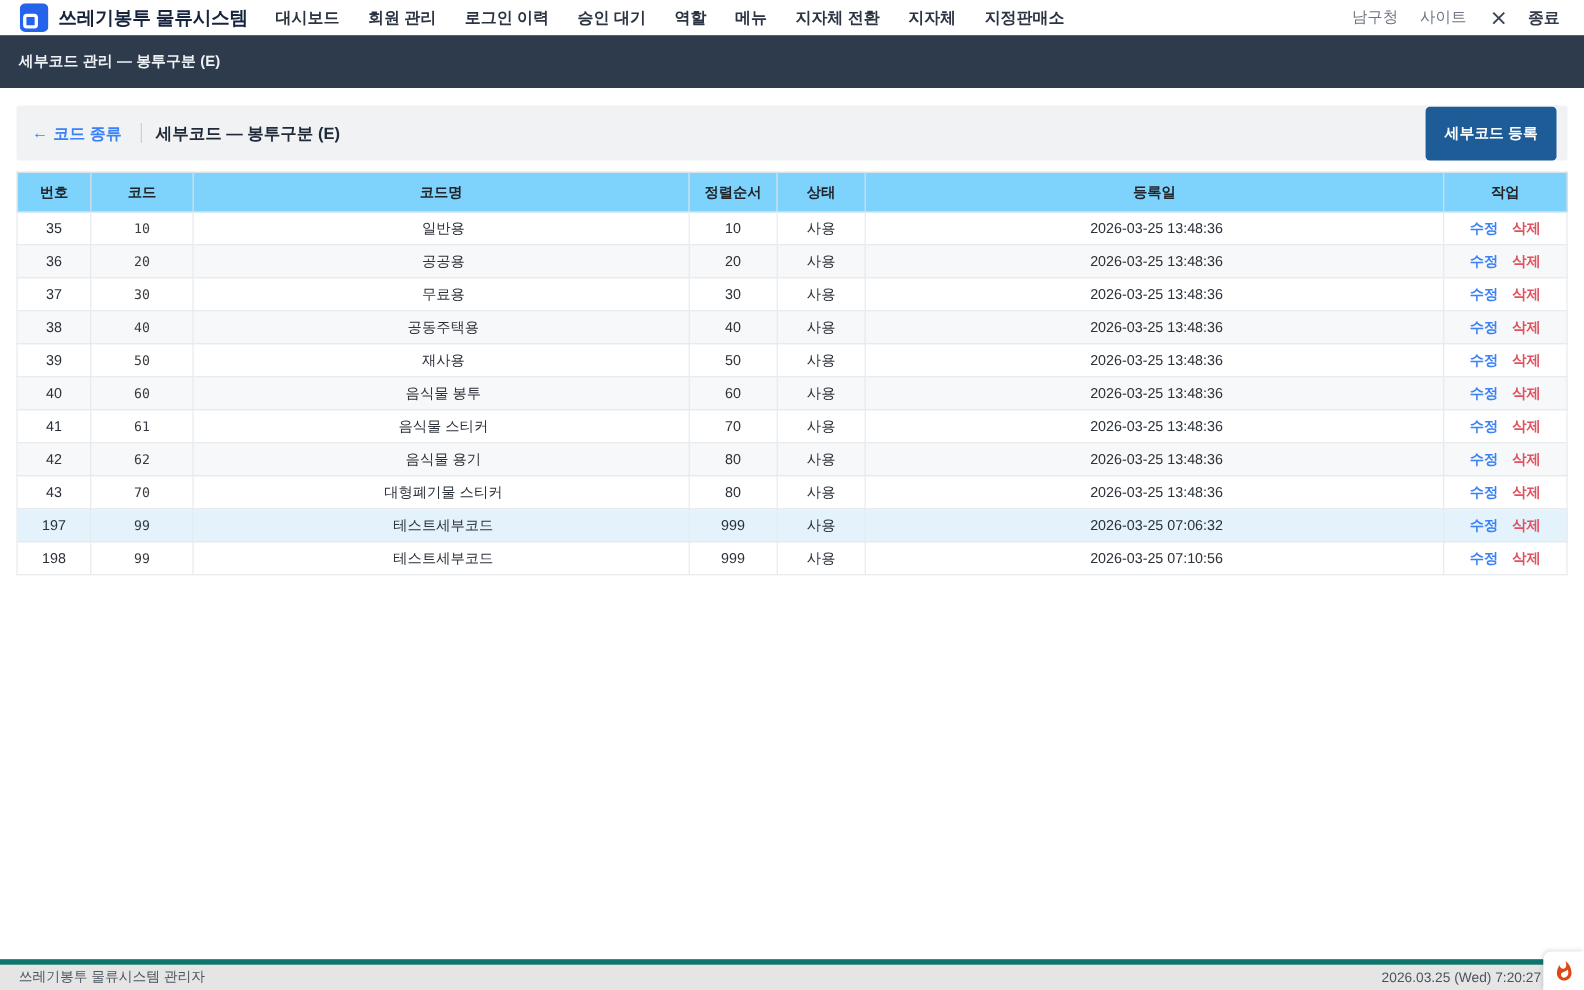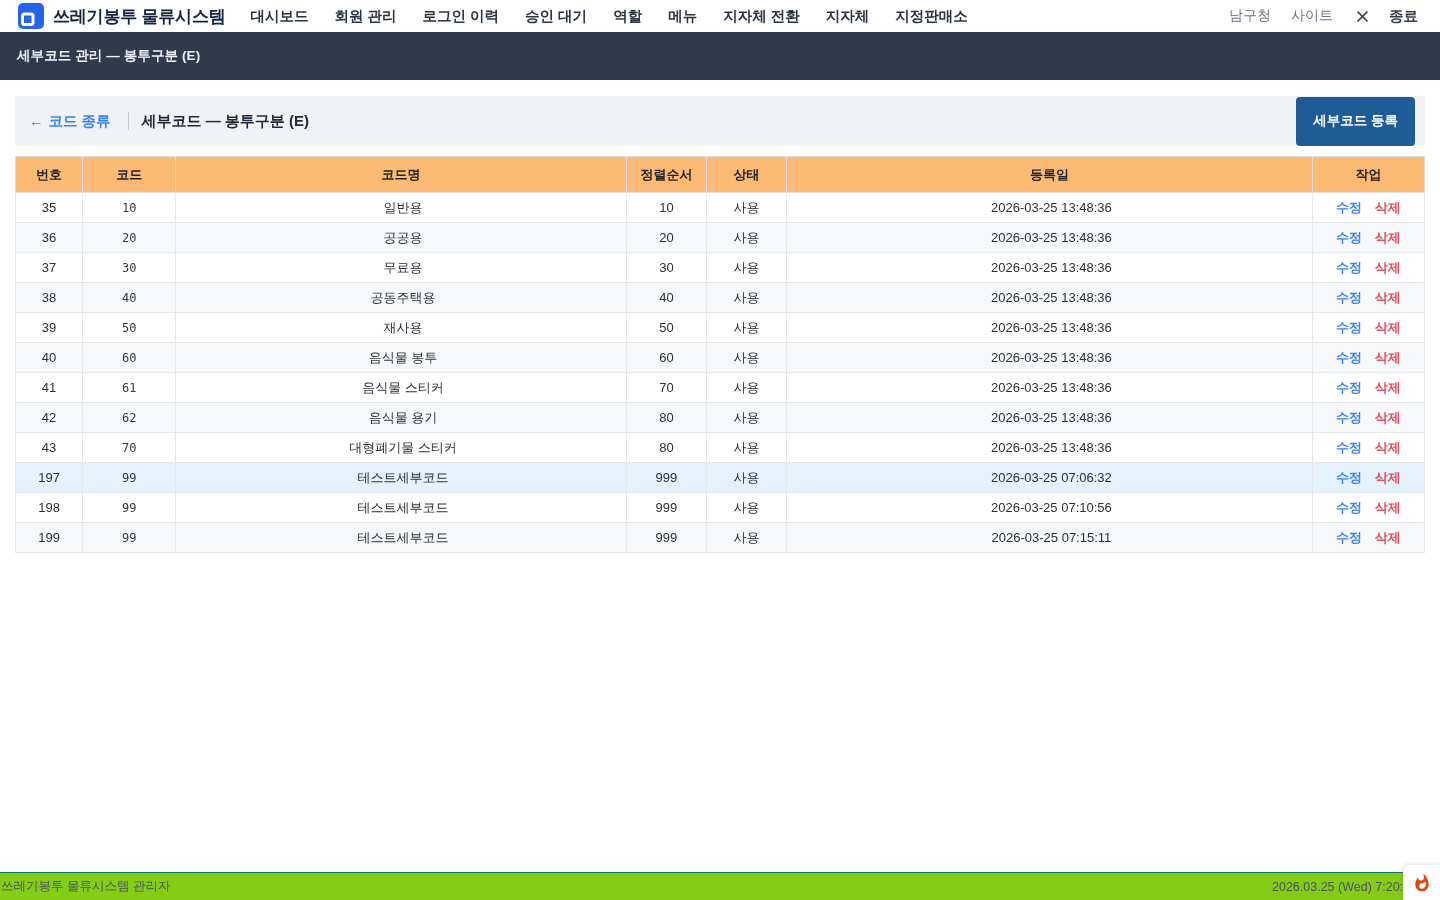--- a/index.html
+++ b/index.html
@@ -33,33 +33,33 @@
   .panel-title { font-size:15px; font-weight:700; color:#1f2937; }
   .btn-register { margin-left:auto; background:#1e5c97; color:#fff; border:none; border-radius:4px;
     padding:0 17px; height:49px; font-size:13.5px; font-weight:600; cursor:pointer;
     font-family:"Liberation Sans","DejaVu Sans",sans-serif; }
 
   
   .table-wrap { margin:0 15px; }
   table { width:100%; border-collapse:collapse; table-layout:fixed; font-size:13px; }
   col.c-no{width:67px;} col.c-code{width:93px;} col.c-name{width:450px;}
   col.c-order{width:80px;} col.c-status{width:80px;} col.c-date{width:525px;} col.c-actions{width:112px;}
-  thead th { background:#fdba74; border:1px solid #d9dee3; height:36px; padding:0 8px;
+  thead th { background:#7dd3fc; border:1px solid #d9dee3; height:36px; padding:0 8px;
     font-weight:700; color:#212529; text-align:center; font-size:13px; }
   tbody td { border:1px solid #e4e8eb; height:30px; padding:0 8px; color:#2b3138; text-align:center; vertical-align:middle; }
   tbody tr:nth-child(even) { background:#f7f8f9; }
   tbody tr.highlight { background:#e4f2fb; }
   td.cell-name, td.cell-date { text-align:center; padding-left:12px; }
   td.cell-code { font-family:"DejaVu Sans Mono","Liberation Mono",monospace; font-size:12px; color:#343a40; }
   .link-edit { color:#3b82f6; text-decoration:none; font-weight:600; }
   .link-del { color:#e0525f; text-decoration:none; font-weight:600; margin-left:9px; }
 
   
-  .footer { position:absolute; left:0; right:0; bottom:0; height:28px; background:#84cc16;
-    border-top:1px solid #0f766e; display:flex; align-items:center; padding:0 1px;
+  .footer { position:absolute; left:0; right:0; bottom:0; height:28px; background:#e5e5e5;
+    border-top:5px solid #0f766e; display:flex; align-items:center; padding:0 17px;
     font-size:12.5px; color:#4b535c; }
   .footer-datetime { margin-left:auto; padding-right:22px; color:#4b535c; }
   .debug-toggle { position:absolute; right:0; bottom:0; width:37px; height:35px; background:#fff;
     border-top-left-radius:7px; box-shadow:-1px -1px 4px rgba(0,0,0,0.12);
     display:flex; align-items:center; justify-content:center; cursor:pointer; }
 </style>
 </head>
 <body>
 
 <header class="topbar">
@@ -261,32 +261,20 @@
     <td class="cell-code">99</td>
     <td class="cell-name">테스트세부코드</td>
     <td>999</td>
     <td>사용</td>
     <td class="cell-date">2026-03-25 07:10:56</td>
     <td>
       <a href="#" class="link-edit">수정</a>
       <a href="#" class="link-del">삭제</a>
     </td>
   </tr>
-        <tr>
-    <td>199</td>
-    <td class="cell-code">99</td>
-    <td class="cell-name">테스트세부코드</td>
-    <td>999</td>
-    <td>사용</td>
-    <td class="cell-date">2026-03-25 07:15:11</td>
-    <td>
-      <a href="#" class="link-edit">수정</a>
-      <a href="#" class="link-del">삭제</a>
-    </td>
-  </tr>
       </tbody>
   </table>
 </div>
 
 <footer class="footer">
   <span>쓰레기봉투 물류시스템 관리자</span>
   <span class="footer-datetime">2026.03.25 (Wed) 7:20:27</span>
 </footer>
 <div class="debug-toggle">
   <span style="display:flex;">

